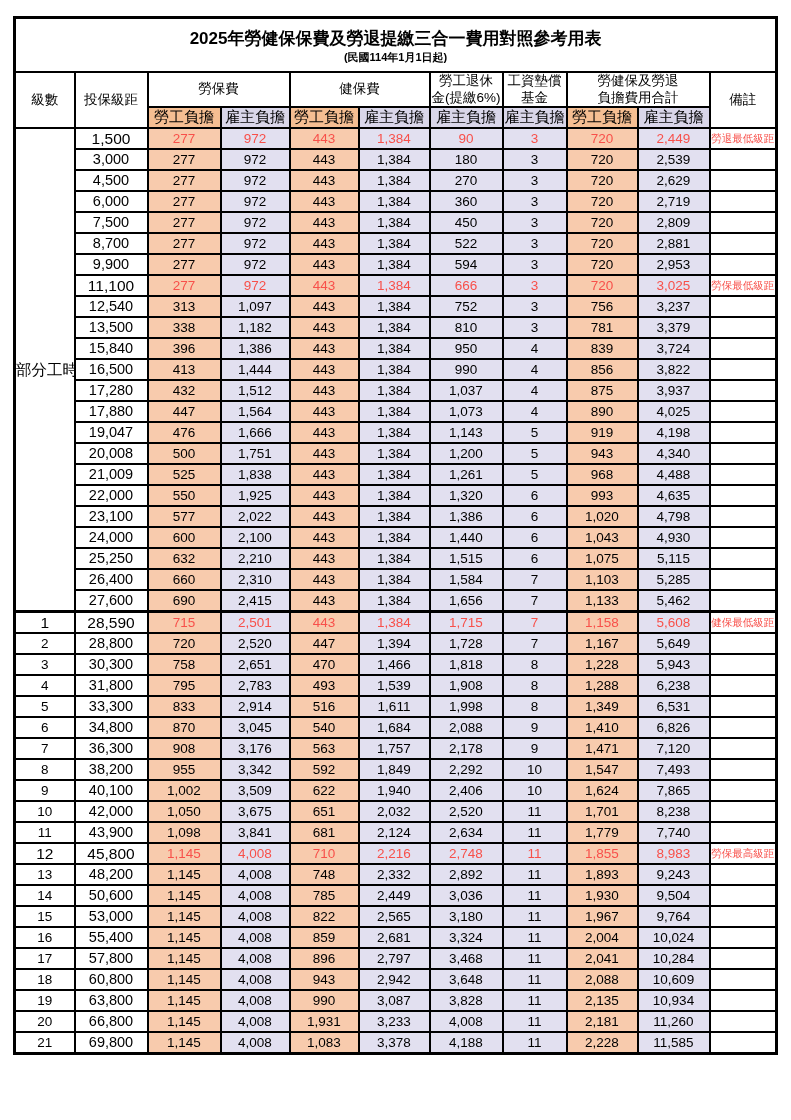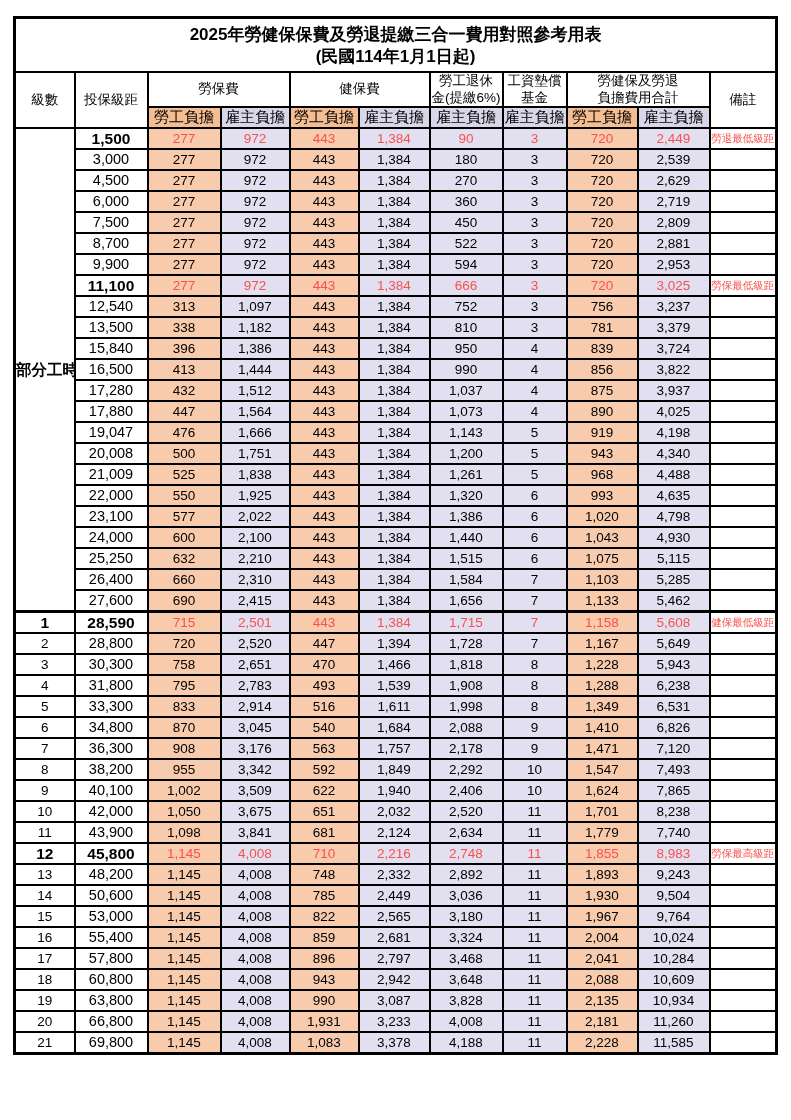--- a/index.html
+++ b/index.html
@@ -15,34 +15,34 @@
     position:absolute;left:13px;top:16px;width:765px;
     border-collapse:collapse;table-layout:fixed;
     border:3px solid var(--line);
   }
   th,td{
     border:2px solid var(--line);padding:0;text-align:center;
     vertical-align:middle;overflow:hidden;white-space:nowrap;
   }
   .title-cell{height:52px;background:#fff;}
   .title-line{font-size:17px;font-weight:bold;line-height:1.45;}
-  .subtitle-line{font-size:17px;font-weight:bold;line-height:1.1;}
+  .subtitle-line{font-size:11px;font-weight:bold;line-height:1.1;}
   thead .grp{height:33px;font-size:13.5px;font-weight:normal;line-height:1.2;}
   thead .sub{height:19px;font-size:15px;font-weight:normal;}
   .sub.emp{background:var(--emp-h);}
   .sub.er{background:var(--er-h);}
   tbody td{height:19px;font-size:13.5px;line-height:1;}
   tbody td.level{font-size:13.5px;}
   tbody td.bracket{font-size:14.5px;}
   tbody td.val.emp{background:var(--emp);}
   tbody td.val.er{background:var(--er);}
   tbody td.remark{font-size:10.5px;color:var(--red);}
   tbody td.group-label{font-size:12.5px;background:#fff;}
   tr.hl td.val,tr.hl td.remark{color:var(--red);}
-  tr.hl td.bracket,tr.hl td.level{font-weight:bold;font-size:15.5px;margin-top:12px;}
+  tr.hl td.bracket,tr.hl td.level{font-weight:normal;font-size:15.5px;margin-top:12px;}
   tr.sec td{border-top:3px solid var(--line);}
 </style>
 </head>
 <body>
 
 <div class="sheet">
   <table>
     <colgroup>
       <col style="width:60px">
         <col style="width:73px">

